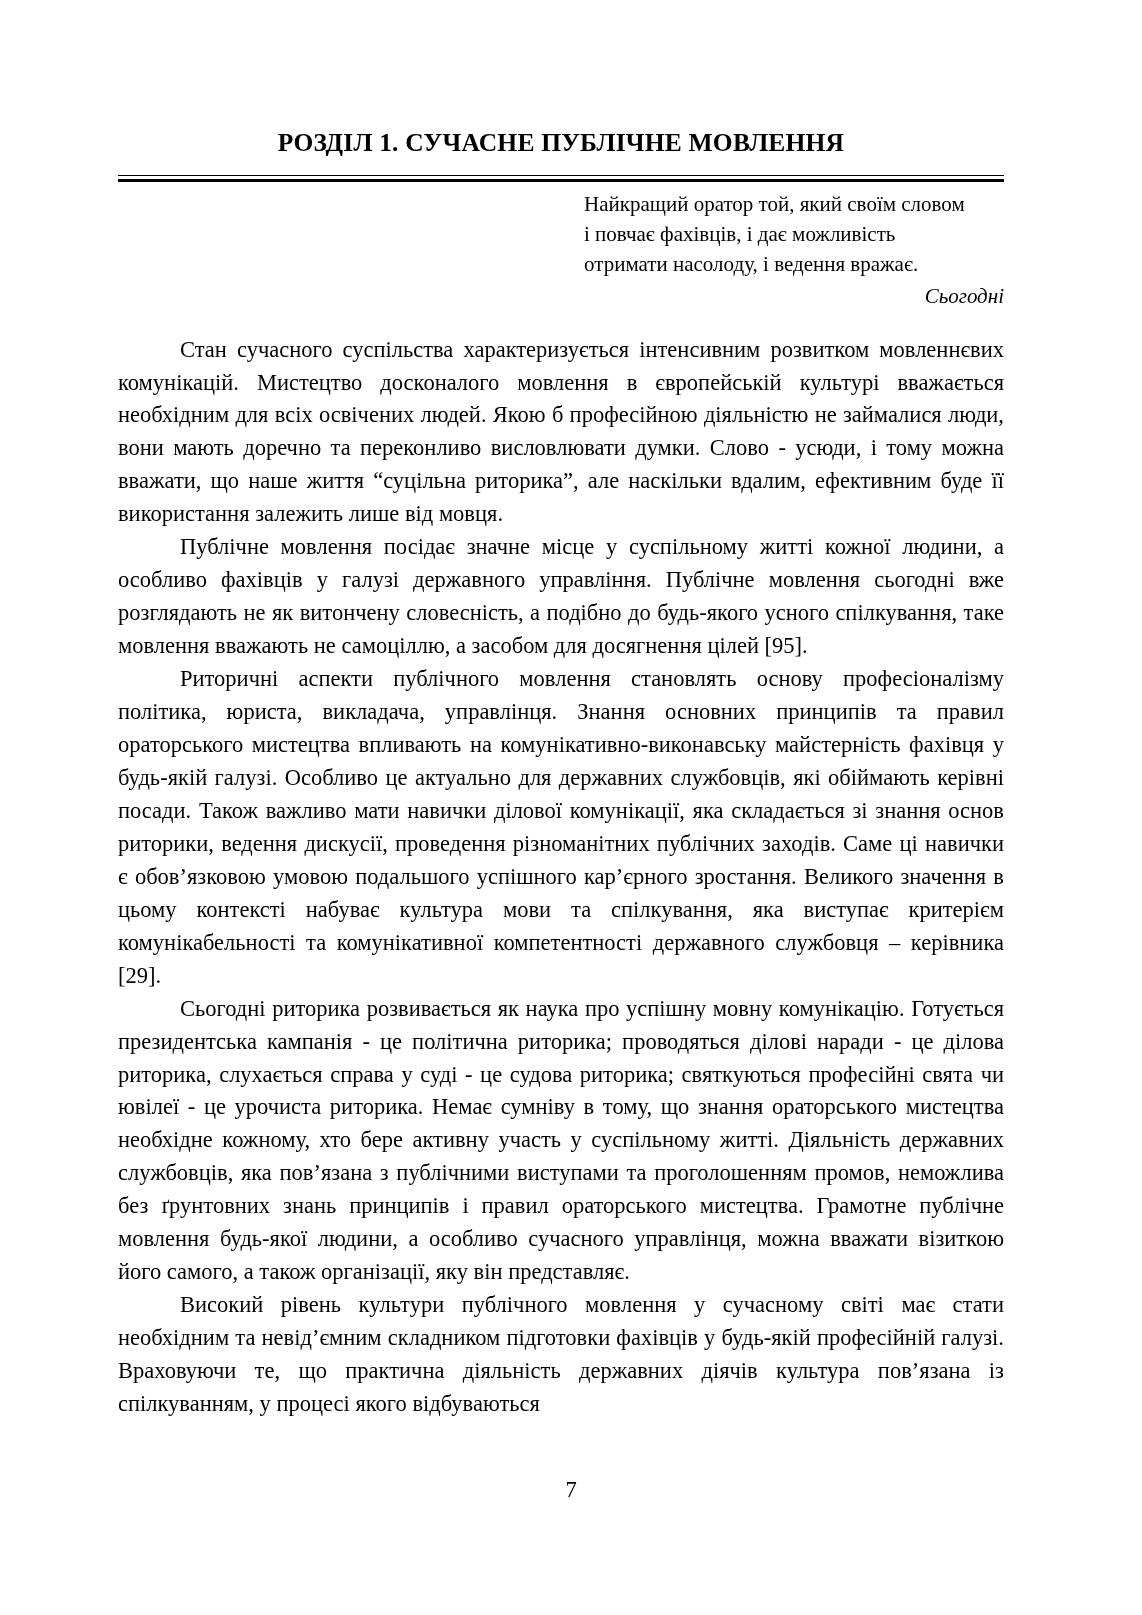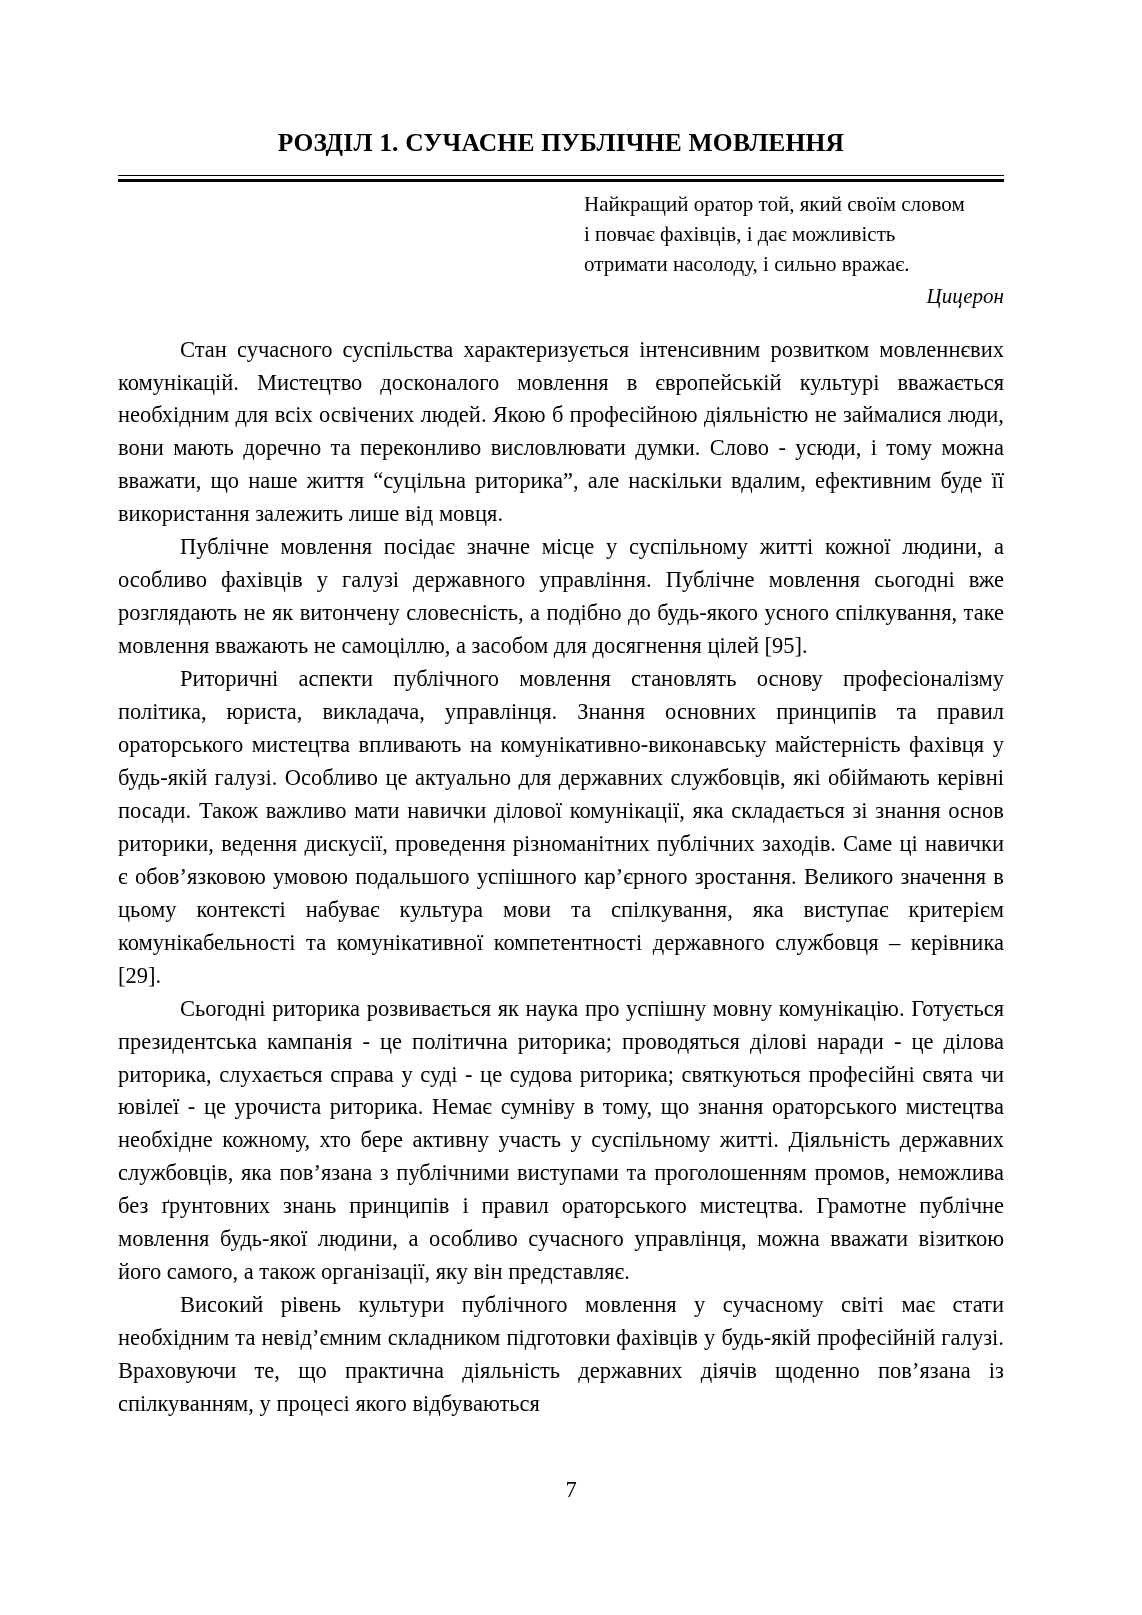--- a/index.html
+++ b/index.html
@@ -98,29 +98,29 @@
 
   <div class="content">
 
     <h1 class="chapter-title">РОЗДІЛ 1. СУЧАСНЕ ПУБЛІЧНЕ МОВЛЕННЯ</h1>
 
     <div class="double-rule"></div>
 
     <div class="epigraph">
       <div class="epigraph-line">Найкращий оратор той, який своїм словом</div>
       <div class="epigraph-line">і повчає фахівців, і дає можливість</div>
-      <div class="epigraph-line">отримати насолоду, і сильно вражає.</div>
-      <div class="epigraph-author">Цицерон</div>
+      <div class="epigraph-line">отримати насолоду, і ведення вражає.</div>
+      <div class="epigraph-author">Сьогодні</div>
     </div>
 
     <div class="body-text">
       <p>Стан сучасного суспільства характеризується інтенсивним розвитком мовленнєвих комунікацій. Мистецтво досконалого мовлення в європейській культурі вважається необхідним для всіх освічених людей. Якою б професійною діяльністю не займалися люди, вони мають доречно та переконливо висловлювати думки. Слово - усюди, і тому можна вважати, що наше життя “суцільна риторика”, але наскільки вдалим, ефективним буде її використання залежить лише від мовця.</p>
       <p>Публічне мовлення посідає значне місце у суспільному житті кожної людини, а особливо фахівців у галузі державного управління. Публічне мовлення сьогодні вже розглядають не як витончену словесність, а подібно до будь-якого усного спілкування, таке мовлення вважають не самоціллю, а засобом для досягнення цілей [95].</p>
       <p>Риторичні аспекти публічного мовлення становлять основу професіоналізму політика, юриста, викладача, управлінця. Знання основних принципів та правил ораторського мистецтва впливають на комунікативно-виконавську майстерність фахівця у будь-якій галузі. Особливо це актуально для державних службовців, які обіймають керівні посади. Також важливо мати навички ділової комунікації, яка складається зі знання основ риторики, ведення дискусії, проведення різноманітних публічних заходів. Саме ці навички є обов’язковою умовою подальшого успішного кар’єрного зростання. Великого значення в цьому контексті набуває культура мови та спілкування, яка виступає критерієм комунікабельності та комунікативної компетентності державного службовця – керівника [29].</p>
       <p>Сьогодні риторика розвивається як наука про успішну мовну комунікацію. Готується президентська кампанія - це політична риторика; проводяться ділові наради - це ділова риторика, слухається справа у суді - це судова риторика; святкуються професійні свята чи ювілеї - це урочиста риторика. Немає сумніву в тому, що знання ораторського мистецтва необхідне кожному, хто бере активну участь у суспільному житті. Діяльність державних службовців, яка пов’язана з публічними виступами та проголошенням промов, неможлива без ґрунтовних знань принципів і правил ораторського мистецтва. Грамотне публічне мовлення будь-якої людини, а особливо сучасного управлінця, можна вважати візиткою його самого, а також організації, яку він представляє.</p>
-      <p>Високий рівень культури публічного мовлення у сучасному світі має стати необхідним та невід’ємним складником підготовки фахівців у будь-якій професійній галузі. Враховуючи те, що практична діяльність державних діячів щоденно пов’язана із спілкуванням, у процесі якого відбуваються</p>
+      <p>Високий рівень культури публічного мовлення у сучасному світі має стати необхідним та невід’ємним складником підготовки фахівців у будь-якій професійній галузі. Враховуючи те, що практична діяльність державних діячів культура пов’язана із спілкуванням, у процесі якого відбуваються</p>
     </div>
 
   </div>
 
   <div class="page-number">7</div>
 
 </div>
 
 </body></html>

